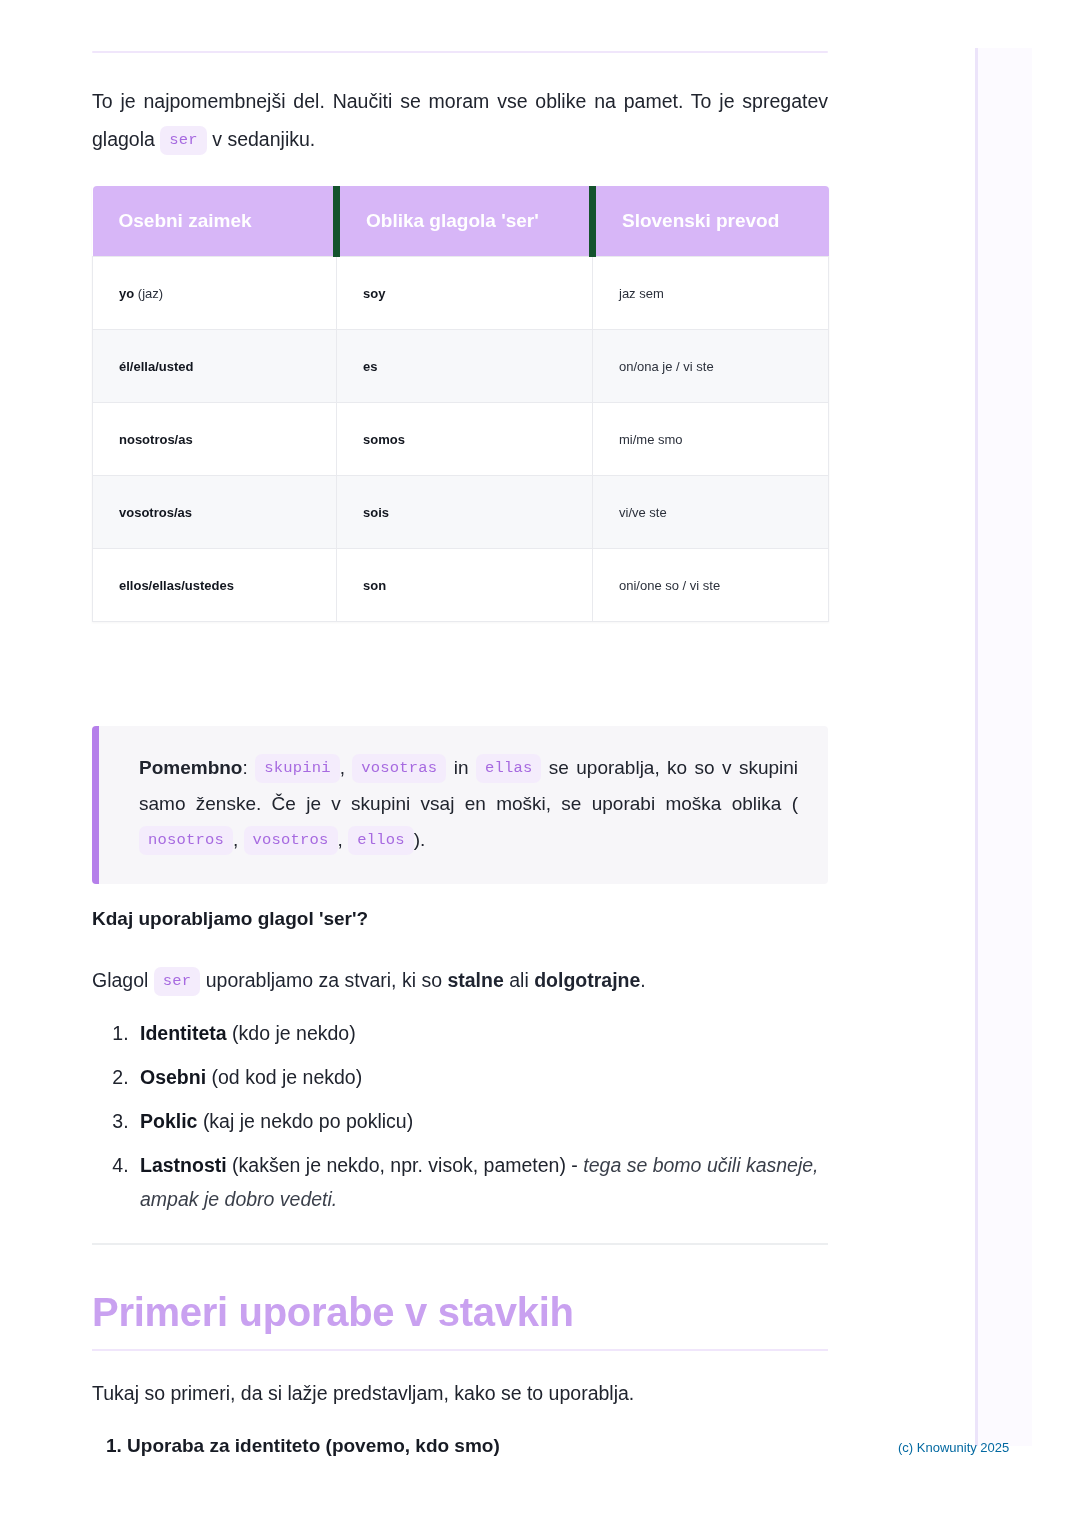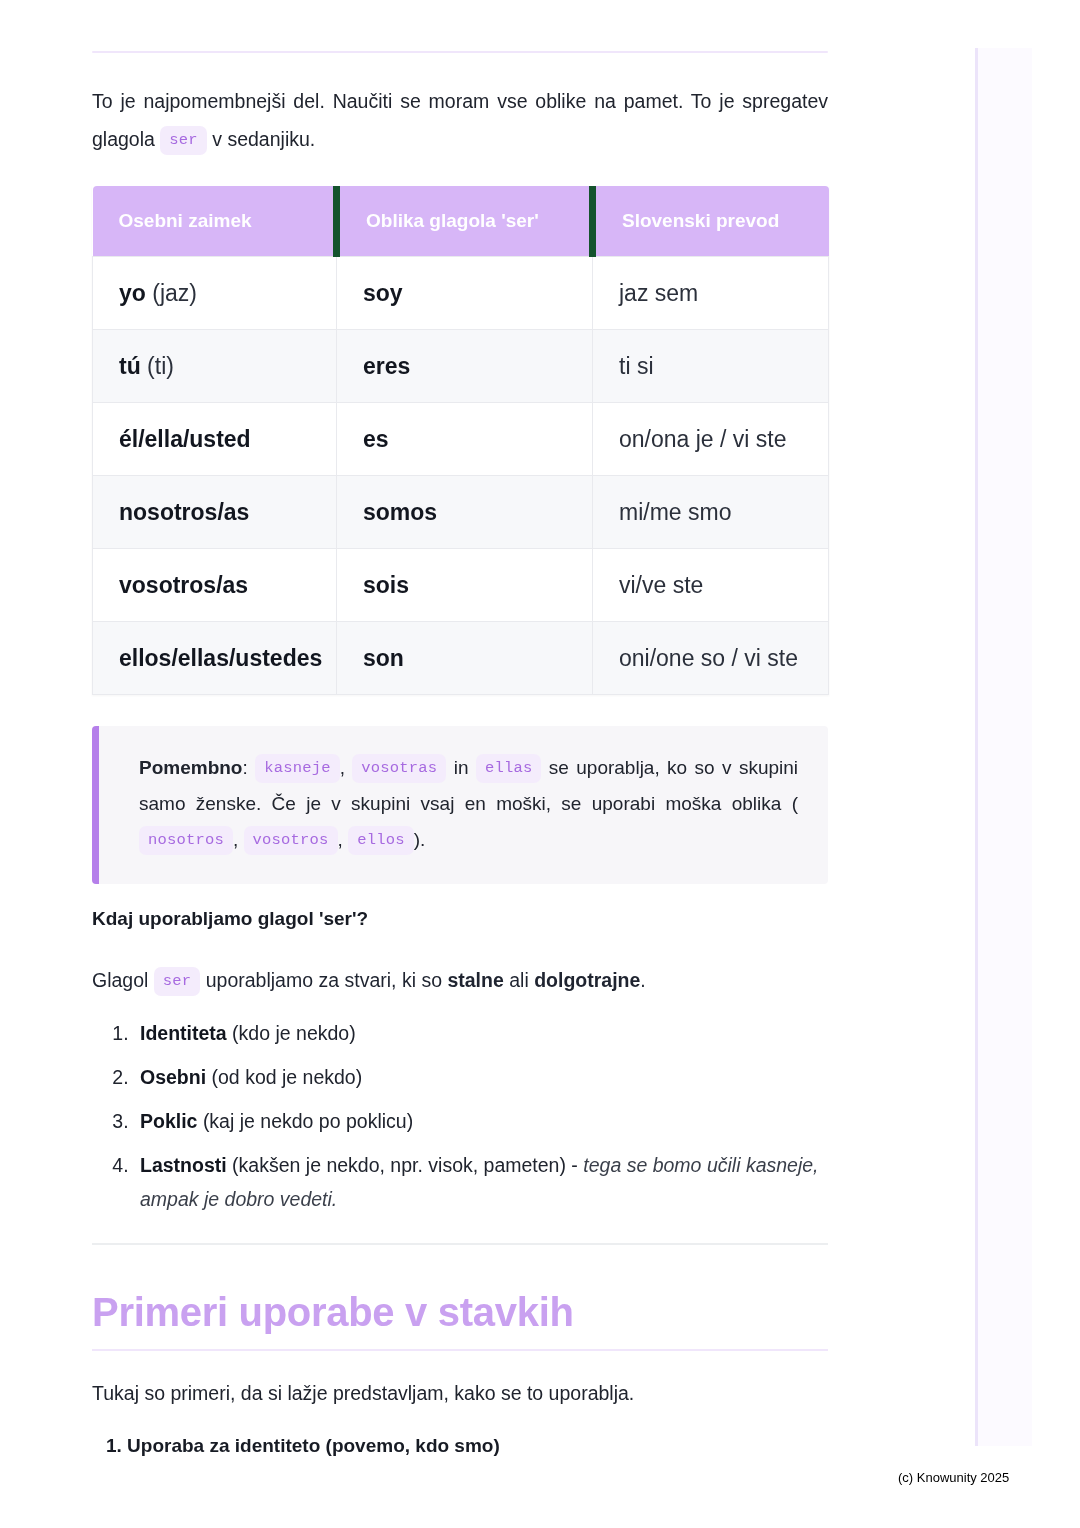--- a/index.html
+++ b/index.html
@@ -102,21 +102,21 @@
     text-align: left;
     padding: 24px 26px;
     border-right: 7px solid #14532d;
     border-bottom: none;
   }
   table.conj th:last-child { border-right: none; }
   table.conj th:first-child { border-top-left-radius: 4px; }
   table.conj th:last-child { border-top-right-radius: 4px; }
 
   table.conj td {
-    font-size: 23px;
+    font-size: 13px;
     padding: 22px 26px;
     border: 1px solid #e9eaee;
     color: #2b303b;
     height: 28px;
     vertical-align: middle;
   }
   table.conj tbody tr:nth-child(even) td { background: #f7f8fa; }
   table.conj tbody tr:nth-child(odd) td  { background: #ffffff; }
 
   td .strong { font-weight: bold; color: #12161f; }
@@ -230,23 +230,22 @@
     font-weight: bold;
     color: #171b24;
     margin-left: 14px;
   }
 
   .watermark {
     position: absolute;
     left: 898px;
     top: 1440px;
     font-size: 13px;
-    color: #000000;
+    color: #0369a1;
     white-space: nowrap;
-    margin-top: 30px;
   }
 </style>
 </head>
 <body>
 
 <div class="page">
 
   <div class="right-band"></div>
   <div class="right-band-edge"></div>
 
@@ -274,25 +273,20 @@
           <th>Slovenski prevod</th>
         </tr>
       </thead>
       <tbody>
         <tr>
           <td><span class="strong">yo</span> <span class="light">(jaz)</span></td>
           <td><span class="strong">soy</span></td>
           <td>jaz sem</td>
         </tr>
         <tr>
-          <td><span class="strong">tú</span> <span class="light">(ti)</span></td>
-          <td><span class="strong">eres</span></td>
-          <td>ti si</td>
-        </tr>
-        <tr>
           <td><span class="strong">él/ella/usted</span><span class="light"></span></td>
           <td><span class="strong">es</span></td>
           <td>on/ona je / vi ste</td>
         </tr>
         <tr>
           <td><span class="strong">nosotros/as</span><span class="light"></span></td>
           <td><span class="strong">somos</span></td>
           <td>mi/me smo</td>
         </tr>
         <tr>
@@ -305,21 +299,21 @@
           <td><span class="strong">son</span></td>
           <td>oni/one so / vi ste</td>
         </tr>
       </tbody>
     </table>
   </div>
 
   <div class="callout">
     <p>
       <b>Pomembno</b><span>:</span>
-      <code class="chip">kasneje</code><span>,</span>
+      <code class="chip">skupini</code><span>,</span>
       <code class="chip">vosotras</code>
       <span>in</span>
       <code class="chip">ellas</code>
       <span>se uporablja, ko so v skupini samo ženske. Če je v skupini vsaj en moški, se uporabi moška oblika (</span>
       <code class="chip">nosotros</code><span>,</span>
       <code class="chip">vosotros</code><span>,</span>
       <code class="chip">ellos</code><span>).</span>
     </p>
   </div>
 

